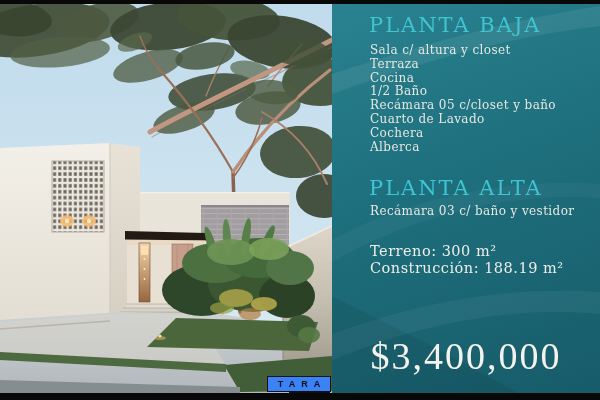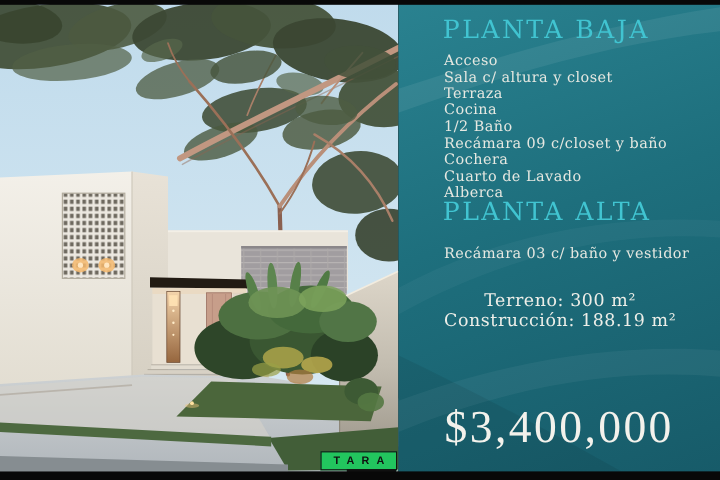--- a/index.html
+++ b/index.html
@@ -6,40 +6,40 @@
   .flyer{position:relative;width:600px;height:400px;background:#0a0a0a;overflow:hidden;
          font-family:"DejaVu Serif","Liberation Serif",serif;}
   .bar{position:absolute;left:0;width:600px;background:#080808;z-index:30;}
   .bar.top{top:0;height:4px;}
   .bar.bottom{top:393px;height:7px;}
 
   
   .photo{position:absolute;left:0;top:0;width:332px;height:393px;z-index:5;}
   .photo svg{display:block;}
   .logo{position:absolute;left:267px;top:376px;width:62px;height:14px;z-index:20;
-        background:#22c55e;border:1px solid #141414;display:flex;align-items:center;justify-content:center;}
+        background:#3b82f6;border:1px solid #141414;display:flex;align-items:center;justify-content:center;}
   .logo span{font-family:"Liberation Sans",sans-serif;font-size:9px;font-weight:bold;
              letter-spacing:6px;color:#111;padding-left:6px;line-height:1;}
   .logo-strip{position:absolute;left:289px;top:391px;width:41px;height:4px;background:#101010;z-index:21;}
 
   
   .panel{position:absolute;left:332px;top:0;width:268px;height:393px;z-index:10;
          background:linear-gradient(160deg,#2a8290 0%,#1e6f7d 45%,#175b69 100%);overflow:hidden;}
   .panel .swirls{position:absolute;left:0;top:0;z-index:1;}
   .panel .content{position:absolute;left:0;top:0;width:268px;height:281px;z-index:2;}
   .p-title{position:absolute;left:37px;margin:0;font-size:21px;font-weight:normal;
            letter-spacing:2px;color:#41c4d1;white-space:nowrap;}
   .t-baja{top:13px;}
-  .t-alta{top:164px;}
+  .t-alta{top:176px;}
   .p-list{position:absolute;left:38px;margin:0;padding:0;list-style:none;
           font-size:12px;line-height:13.8px;letter-spacing:.4px;color:#e6e8e1;white-space:nowrap;}
   .l-baja{top:44px;}
   .l-alta{top:204px;line-height:14.2px;}
   .specs{position:absolute;left:38px;top:243px;margin:0;font-size:14.5px;line-height:16.5px;
-         letter-spacing:.5px;color:#edeee8;white-space:nowrap;text-align:center;}
+         letter-spacing:.5px;color:#edeee8;white-space:nowrap;}
   .price{position:absolute;left:0;top:334px;width:268px;margin:0;text-align:center;
          font-size:38px;font-weight:normal;letter-spacing:2px;color:#f3f2ec;white-space:nowrap;font-family:Liberation Serif, serif;}
 </style>
 </head>
 <body>
 
 <div class="flyer">
 
   <div class="photo">
     <svg width="332" height="393" viewBox="0 0 332 393">
@@ -218,28 +218,27 @@
       <path d="M0,74 C85,46 175,20 268,6 L268,26 C178,36 88,62 0,94 Z" fill="#ffffff" opacity=".07"></path>
       <path d="M0,240 C80,196 180,178 268,184 L268,198 C182,192 90,212 0,262 Z" fill="#ffffff" opacity=".04"></path>
       <path d="M0,334 C92,300 182,286 268,292 L268,314 C184,306 92,322 0,360 Z" fill="#ffffff" opacity=".05"></path>
       <path d="M0,296 C62,326 124,358 186,393 L0,393 Z" fill="#000000" opacity=".07"></path>
     </svg>
 
     <div class="content">
       <h2 class="p-title t-baja">PLANTA BAJA</h2>
 
       <ul class="p-list l-baja">
-        <li>Acceso</li>
         <li>Sala c/ altura y closet</li>
         <li>Terraza</li>
         <li>Cocina</li>
         <li>1/2 Baño</li>
-        <li>Recámara 09 c/closet y baño</li>
+        <li>Recámara 05 c/closet y baño</li>
+        <li>Cuarto de Lavado</li>
         <li>Cochera</li>
-        <li>Cuarto de Lavado</li>
         <li>Alberca</li>
       </ul>
 
       <h2 class="p-title t-alta">PLANTA ALTA</h2>
 
       <ul class="p-list l-alta">
         <li>Recámara 03 c/ baño y vestidor</li>
       </ul>
 
       <p class="specs">

